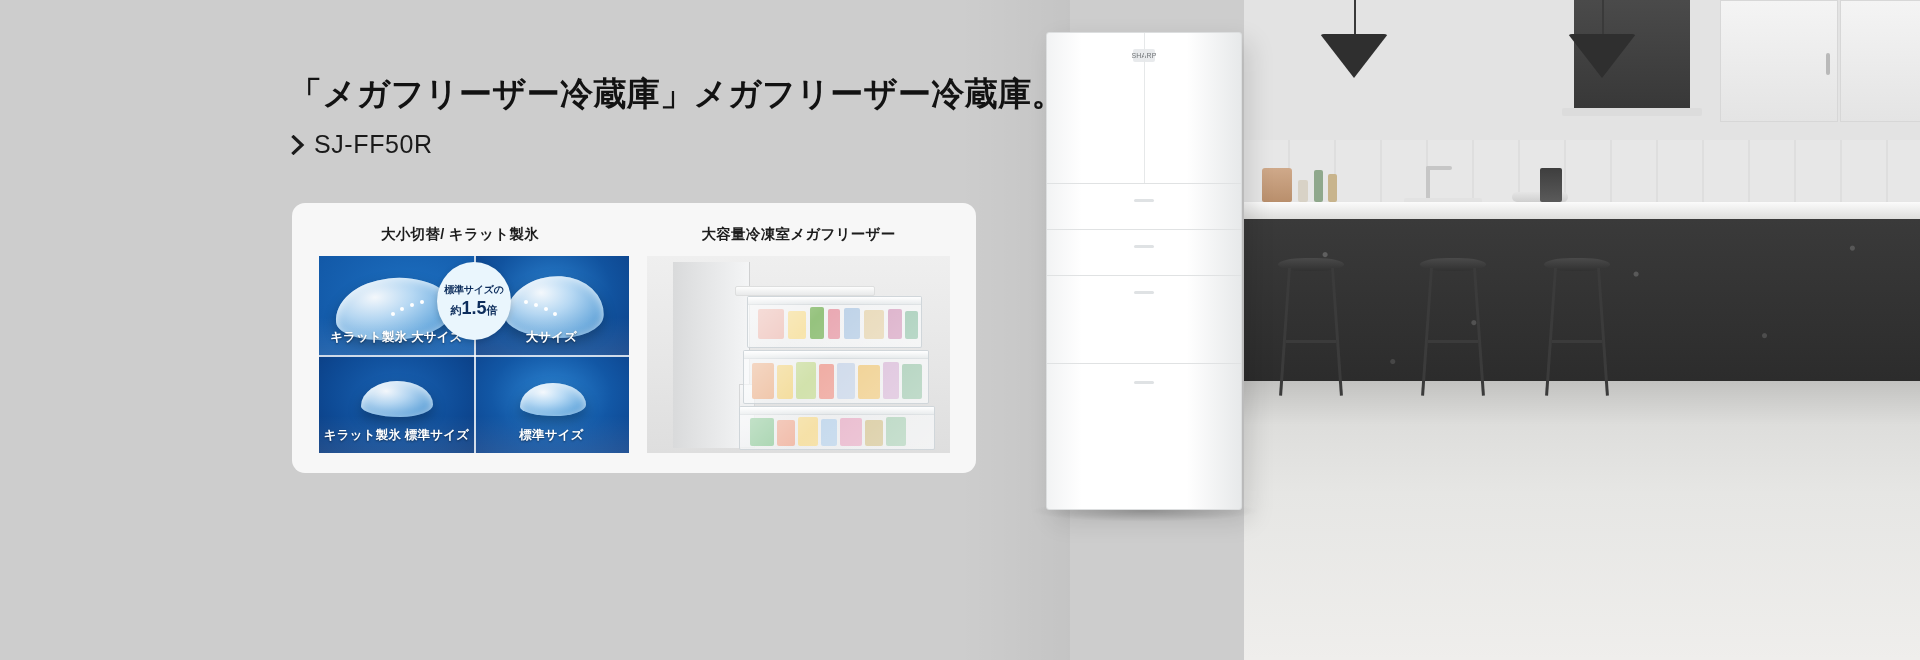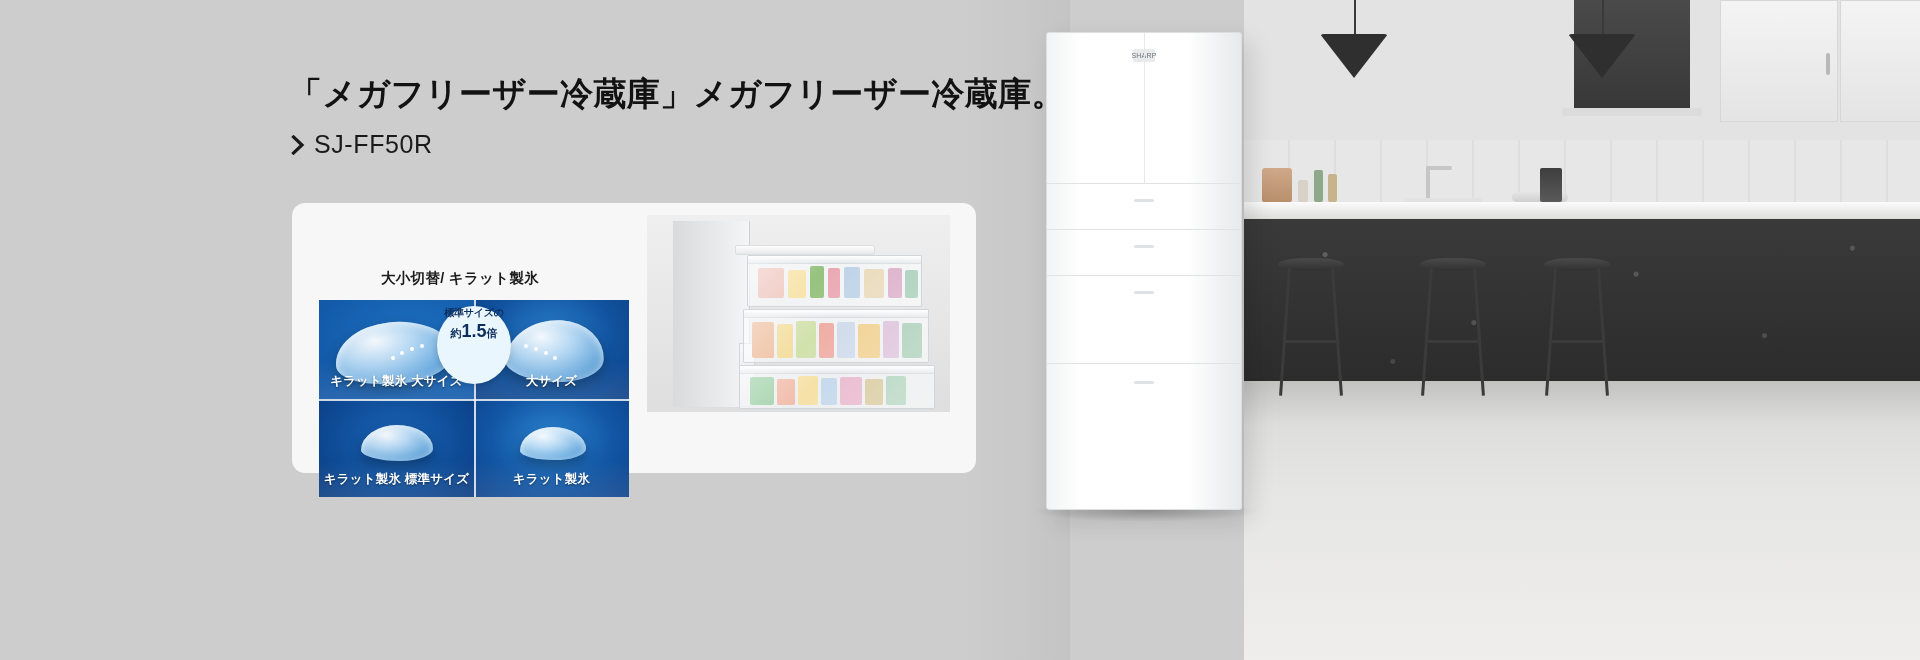--- a/index.html
+++ b/index.html
@@ -191,21 +191,21 @@
   .card {
     position: absolute; left: 292px; top: 203px;
     width: 684px; height: 270px;
     background: #f7f7f7;
     border-radius: 13px;
     box-sizing: border-box;
   }
   .panel {
     position: absolute; top: 0;
   }
-  .panel-left  { left: 27px; width: 282px; margin-top: 44px; }
+  .panel-left  { left: 27px; width: 282px; }
   .panel-right { left: 355px; width: 303px; }
   .panel-caption {
     text-align: center;
     font-size: 14.5px;
     font-weight: 700;
     color: #1c1c1c;
     letter-spacing: .3px;
     padding-top: 22px;
     white-space: nowrap;
   }
@@ -279,21 +279,21 @@
   }
 
   
   .bubble {
     position: absolute;
     left: 50%; top: 6px; transform: translateX(-50%);
     width: 74px; height: 78px;
     background: #eaf6fd;
     border-radius: 50%;
     display: flex; flex-direction: column;
-    align-items: center; 
+    align-items: center; justify-content: center;
     z-index: 4;
     box-shadow: 0 2px 6px rgba(0,0,0,.18);
   }
   .bubble-l1 {
     font-size: 10px; font-weight: 700; color: #0d2d5c; letter-spacing: -.2px;
     white-space: nowrap;
   }
   .bubble-l2 {
     font-size: 11px; font-weight: 700; color: #0d2d5c; margin-top: 1px;
     white-space: nowrap;
@@ -464,21 +464,21 @@
 
         <div class="ice-cell cell-bl">
           <span class="ice-blob blob-std-1"></span>
           <span class="ice-sheen"></span>
           <span class="ice-label">キラット製氷 標準サイズ</span>
         </div>
 
         <div class="ice-cell cell-br">
           <span class="ice-blob blob-std-2"></span>
           <span class="ice-sheen"></span>
-          <span class="ice-label">キラット製氷</span>
+          <span class="ice-label">標準サイズ</span>
         </div>
 
         <span class="grid-line-v"></span>
         <span class="grid-line-h"></span>
 
         <span class="dots dots-left">
           <span style="left:0;top:12px"></span>
           <span style="left:9px;top:7px"></span>
           <span style="left:19px;top:3px"></span>
           <span style="left:29px;top:0px"></span>
@@ -491,20 +491,21 @@
         </span>
 
         <div class="bubble">
           <span class="bubble-l1">標準サイズの</span>
           <span class="bubble-l2"><span>約</span><b>1.5</b><span>倍</span></span>
         </div>
       </div>
     </div>
 
     <div class="panel panel-right">
+      <div class="panel-caption">大容量冷凍室メガフリーザー</div>
 
       <div class="freezer-photo">
         <span class="fz-body"></span>
         <span class="fz-door"></span>
         <span class="fz-shelf-top"></span>
 
         <span class="fz-drawer fz-d1">
           <span class="fz-handle"></span>
           <span class="food" style="left:10px;top:12px;width:26px;height:30px;background:#f0c9c2"></span>
           <span class="food" style="left:40px;top:14px;width:18px;height:28px;background:#f7e3a8"></span>

